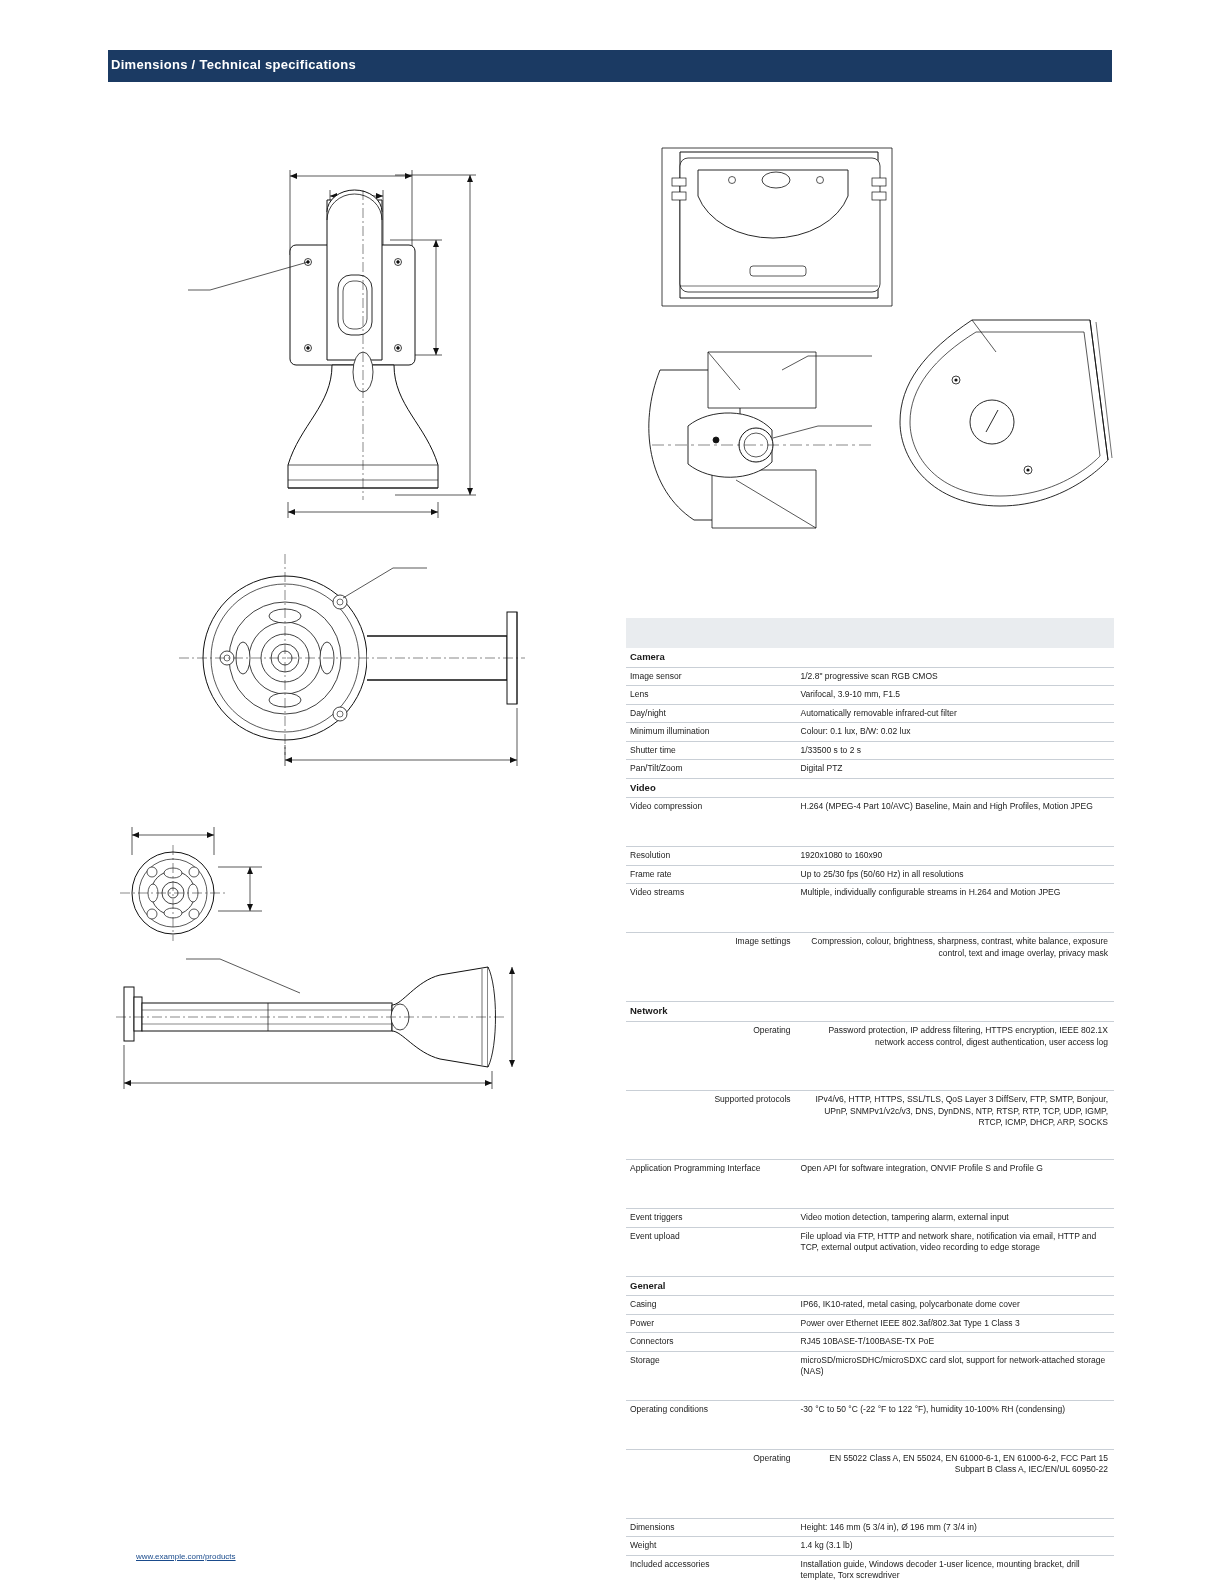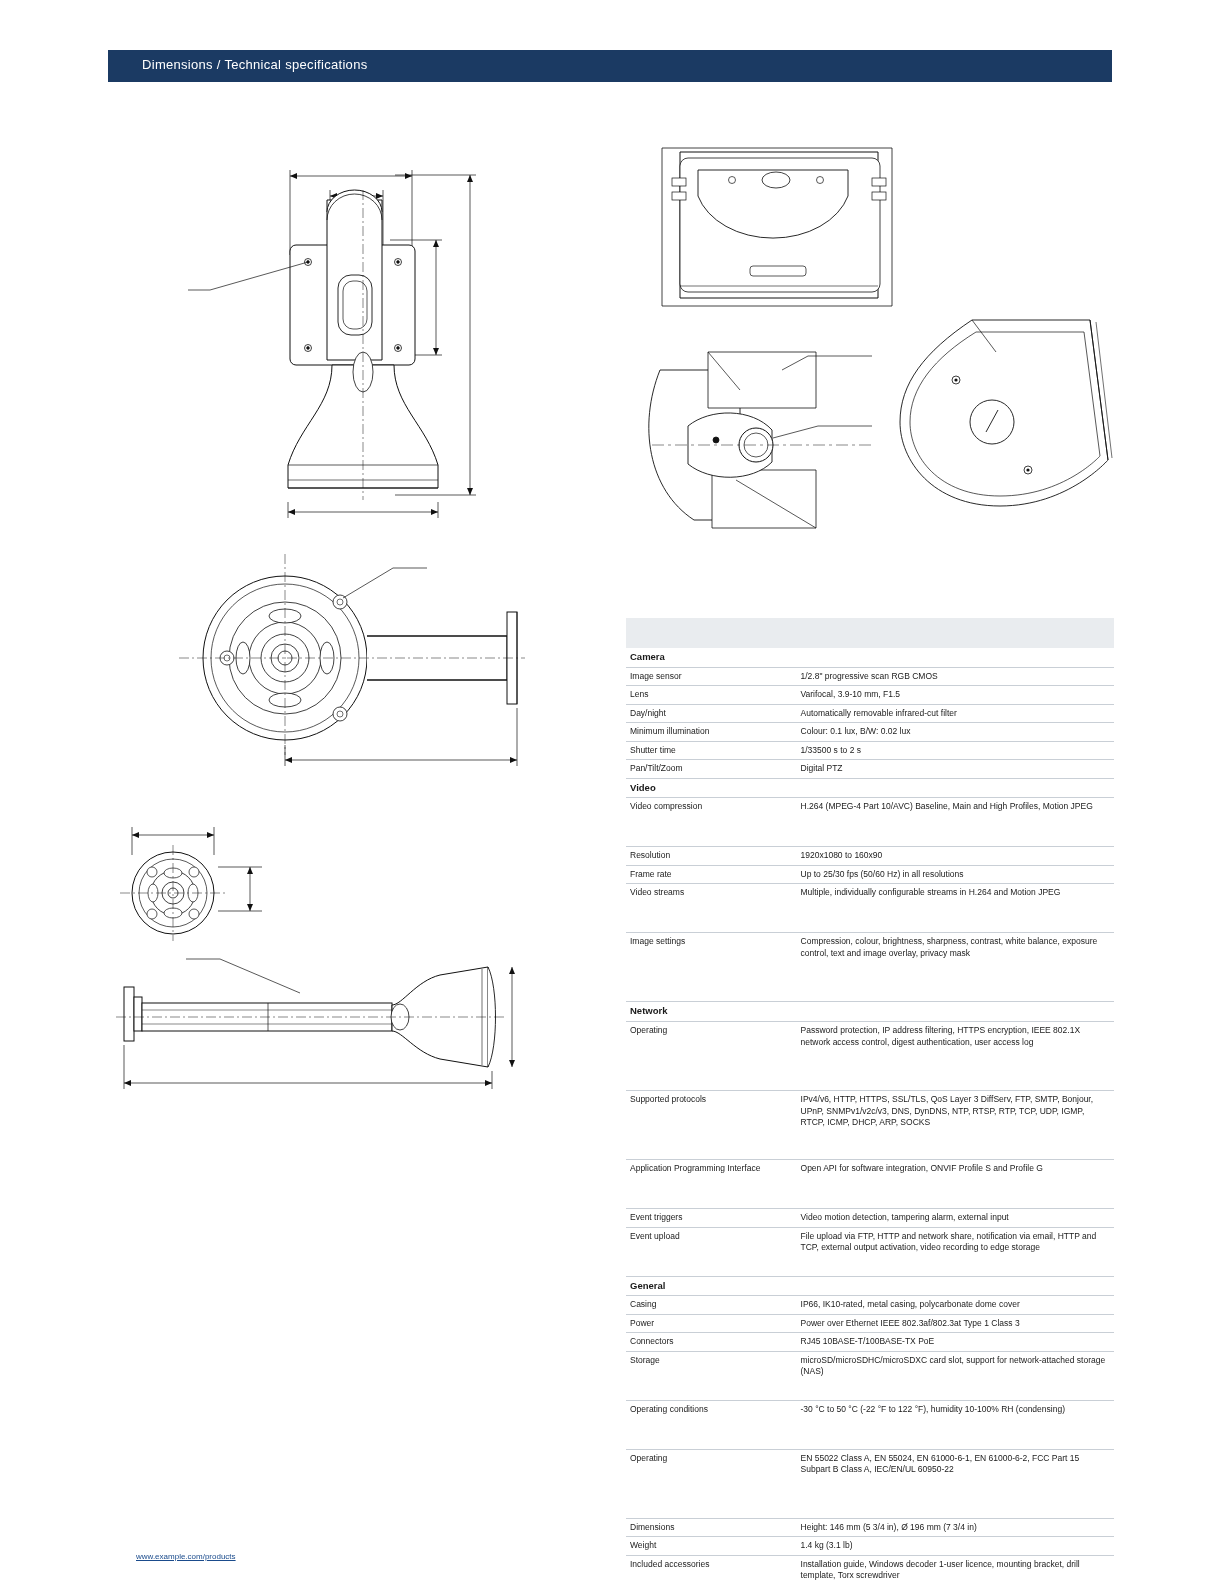--- a/index.html
+++ b/index.html
@@ -23,25 +23,26 @@
   .header-bar {
     position: absolute;
     left: 108px;
     top: 50px;
     width: 1004px;
     height: 32px;
     background: #1b3a63;
   }
   .header-title {
     position: absolute;
-    left: 34px;
+    left: 3px;
     top: 7px;
     font-size: 13px;
     color: #ffffff;
     letter-spacing: 0.3px;
+    font-weight: bold;
   }
   
   .drawing {
     position: absolute;
   }
   .drawing svg {
     display: block;
   }
   
   .spec-table {
@@ -68,21 +69,21 @@
     border-bottom: 1px solid #c9cfd6;
     font-weight: bold;
   }
   .spec-table td.k {
     width: 168px;
   }
   .spec-table td.v {
     width: 320px;
   }
   .spec-table tr.tall td { height: 42px; }
-  .spec-table tr.xtall td { height: 62px; }
+  .spec-table tr.xtall td { height: 62px; text-align: right; }
   .section-title {
     font-weight: bold;
     font-size: 9.5px;
   }
   
   .footer {
     position: absolute;
     left: 136px;
     top: 1552px;
     font-size: 8px;

